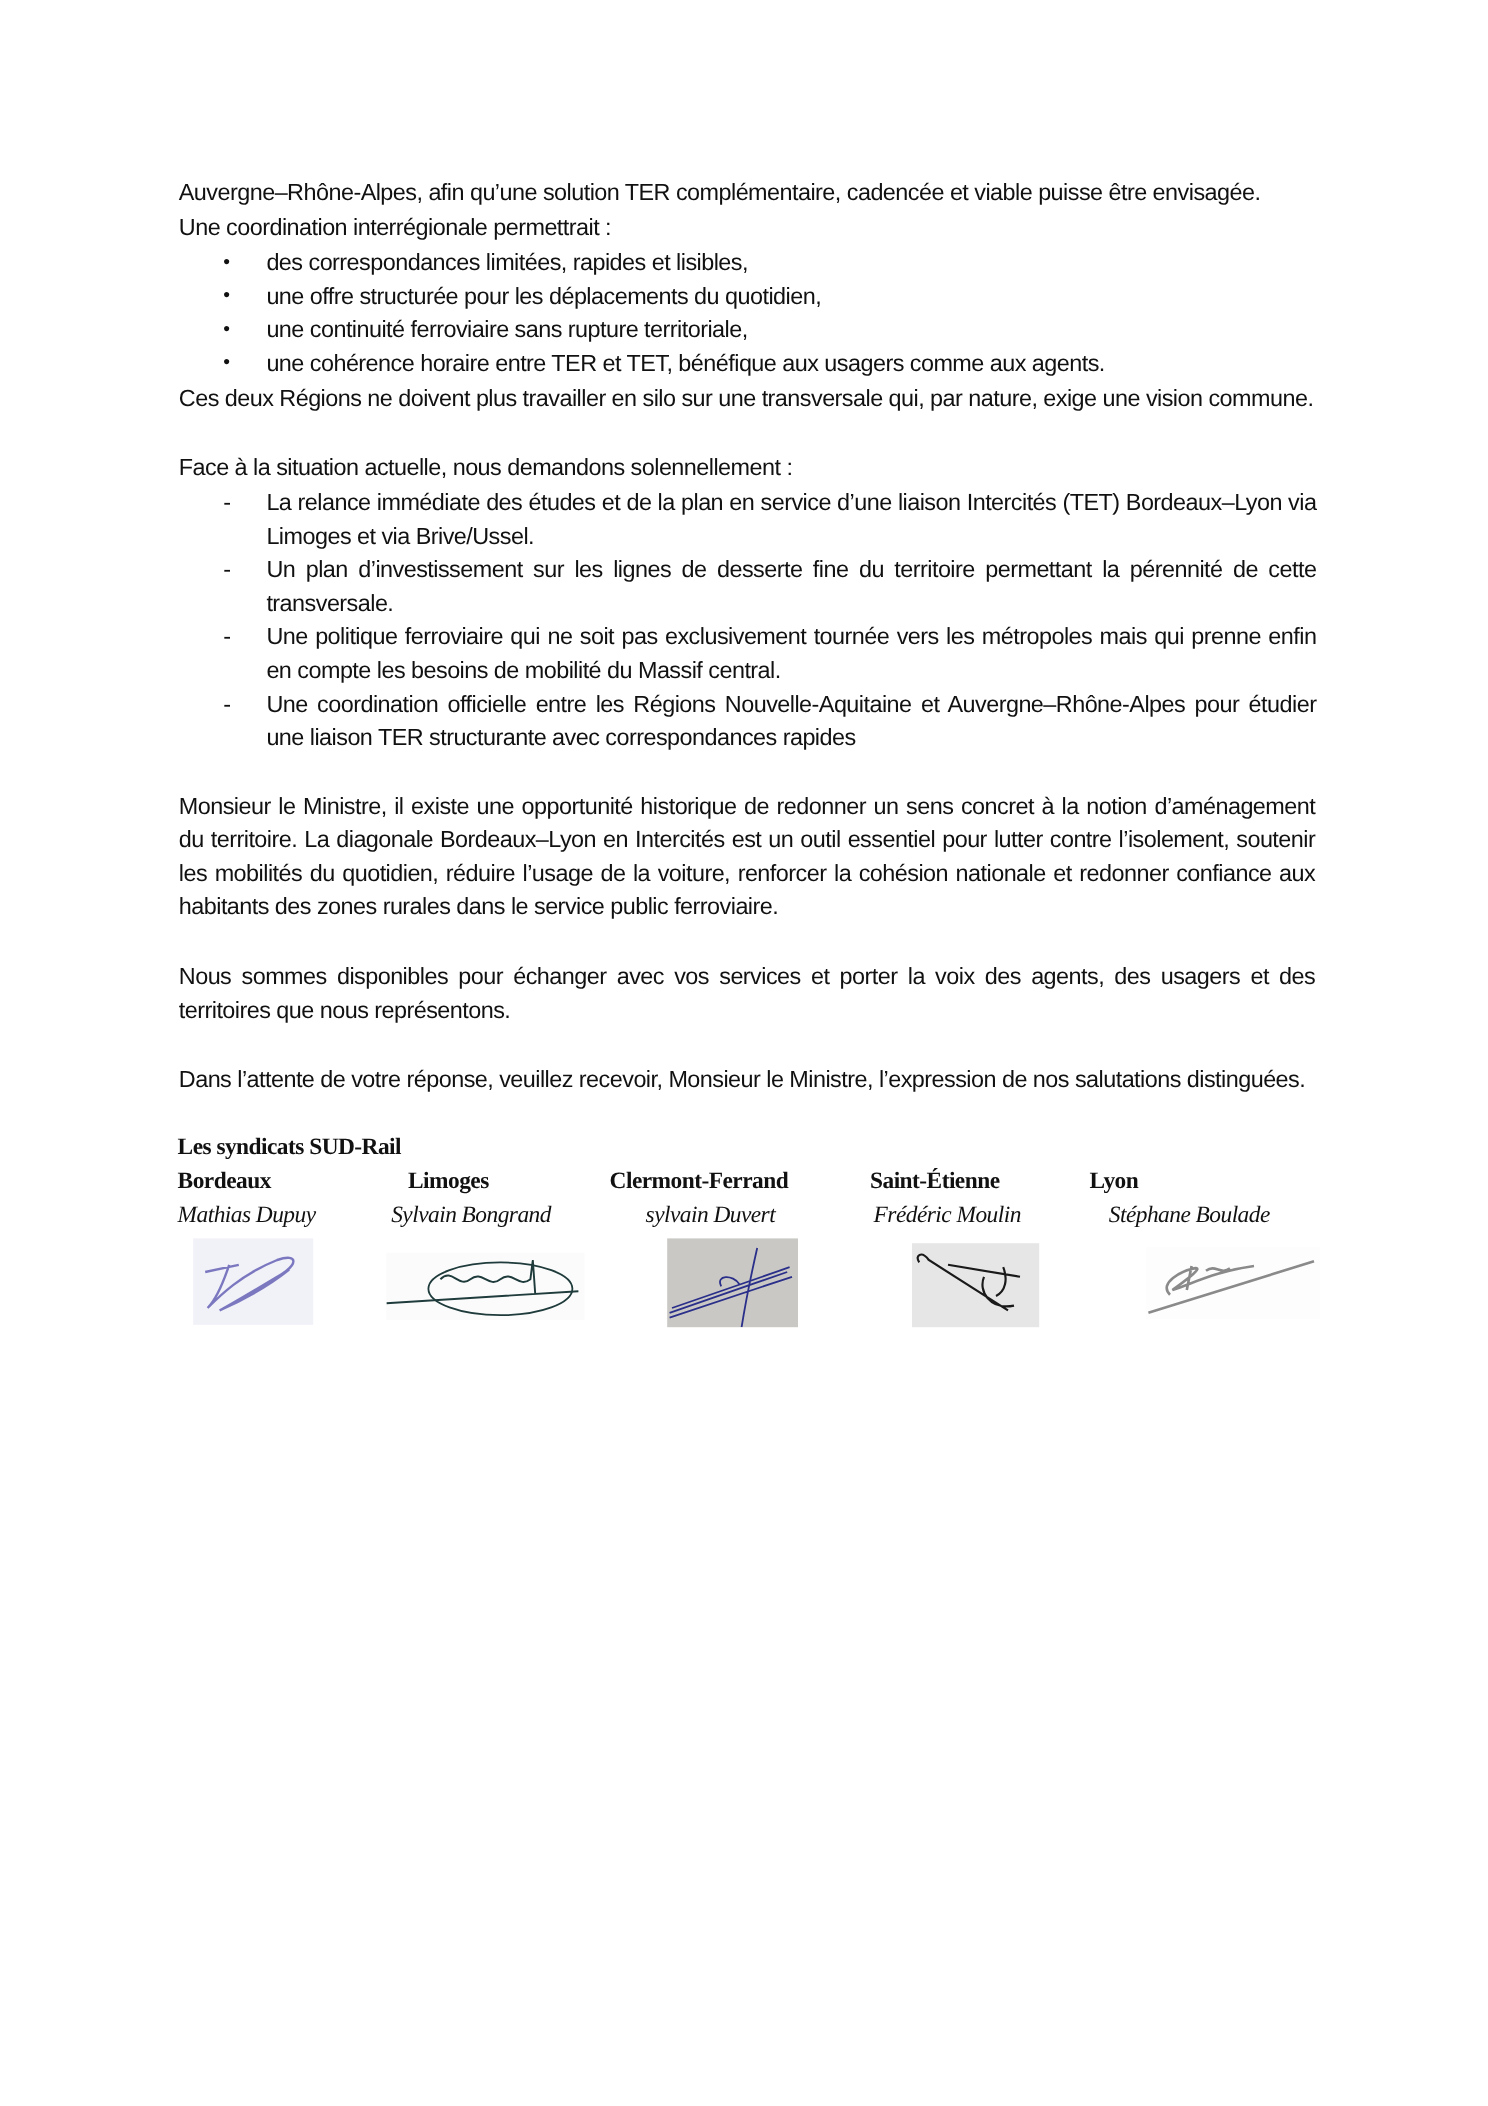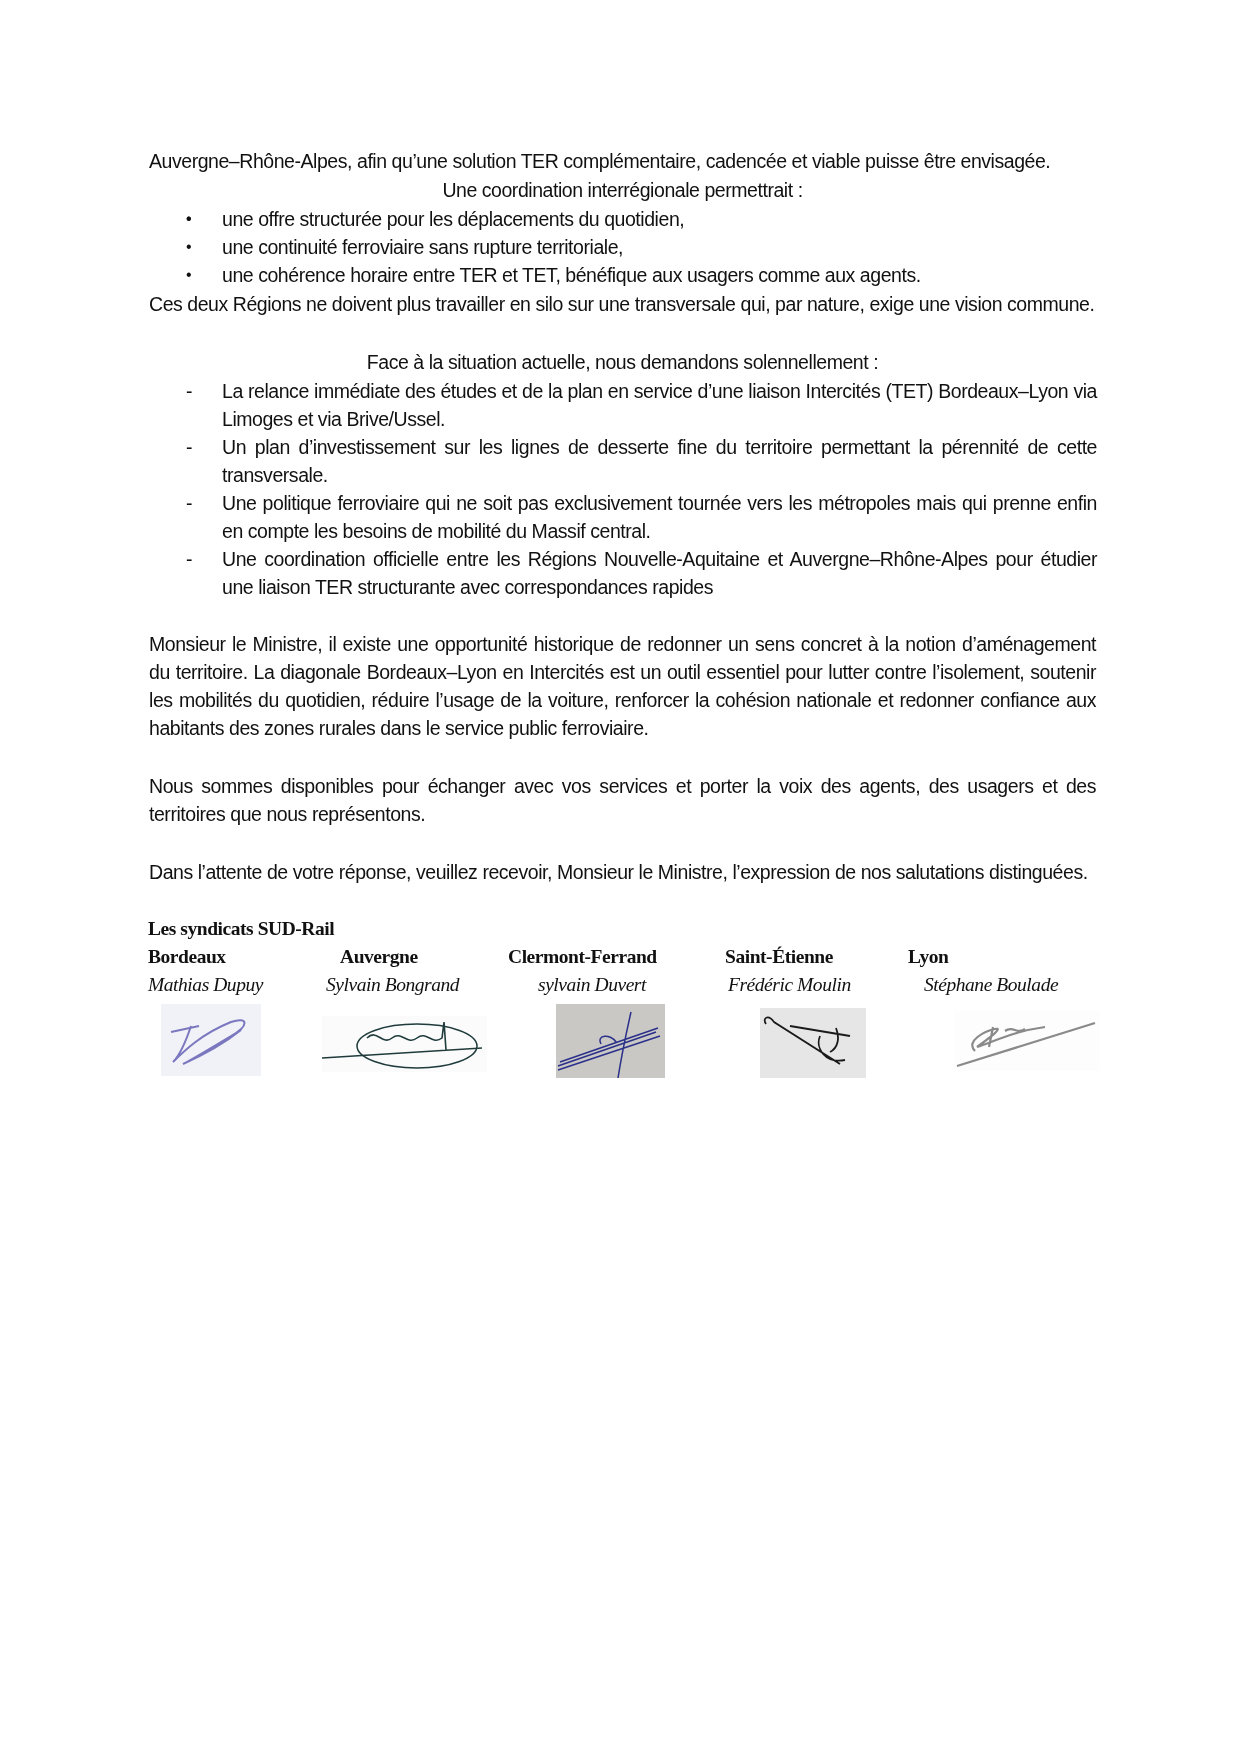--- a/index.html
+++ b/index.html
@@ -21,21 +21,21 @@
       top: 146px;
       width: 949px;
       font-size: 19.5px;
       line-height: 28px;
       letter-spacing: -0.45px;
     }
     .para {
       margin: 1px;
       text-align: justify;
     }
-    .para.left { text-align: center; }
+    .para.left { text-align: left; }
     .gap { height: 28px; }
     ul.list {
       list-style: none;
       margin: 0;
       padding: 0;
     }
     ul.list li {
       position: relative;
       padding-left: 74px;
       text-align: justify;
@@ -77,20 +77,21 @@
 <body>
 
 <div class="page">
 
   <p class="para">Auvergne–Rhône-Alpes, afin qu’une solution TER complémentaire, cadencée et viable puisse être envisagée.</p>
   <p class="para left">Une coordination interrégionale permettrait :</p>
 
   <ul class="list bullets">
     <li>
       <span class="marker">•</span>
+      <span>des correspondances limitées, rapides et lisibles,</span>
     </li>
     <li>
       <span class="marker">•</span>
       <span>une offre structurée pour les déplacements du quotidien,</span>
     </li>
     <li>
       <span class="marker">•</span>
       <span>une continuité ferroviaire sans rupture territoriale,</span>
     </li>
     <li>
@@ -130,21 +131,21 @@
   <div class="gap"></div>
 
   <p class="para">Dans l’attente de votre réponse, veuillez recevoir, Monsieur le Ministre, l’expression de nos salutations distinguées.</p>
   <div class="gap"></div>
 
   <div class="sig-block">
     <div class="sig-title">Les syndicats SUD-Rail</div>
 
     <div class="sig-row cities">
       <span style="left:0px">Bordeaux</span>
-      <span style="left:192px">Auvergne</span>
+      <span style="left:192px">Limoges</span>
       <span style="left:360px">Clermont-Ferrand</span>
       <span style="left:577px">Saint-Étienne</span>
       <span style="left:760px">Lyon</span>
     </div>
 
     <div class="sig-row names">
       <span style="left:0px">Mathias Dupuy</span>
       <span style="left:178px">Sylvain Bongrand</span>
       <span style="left:390px">sylvain Duvert</span>
       <span style="left:580px">Frédéric Moulin</span>

